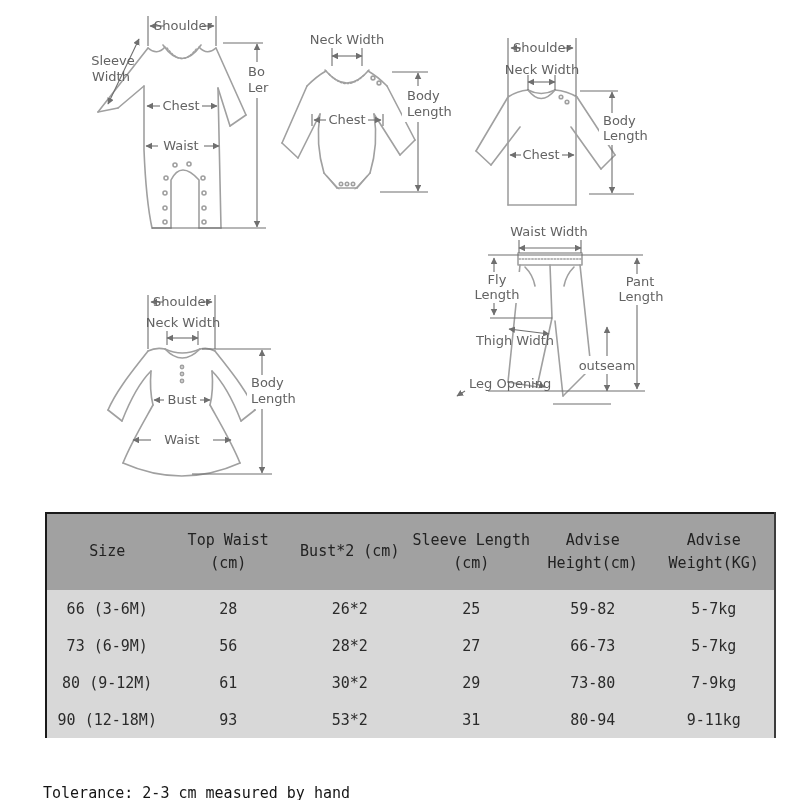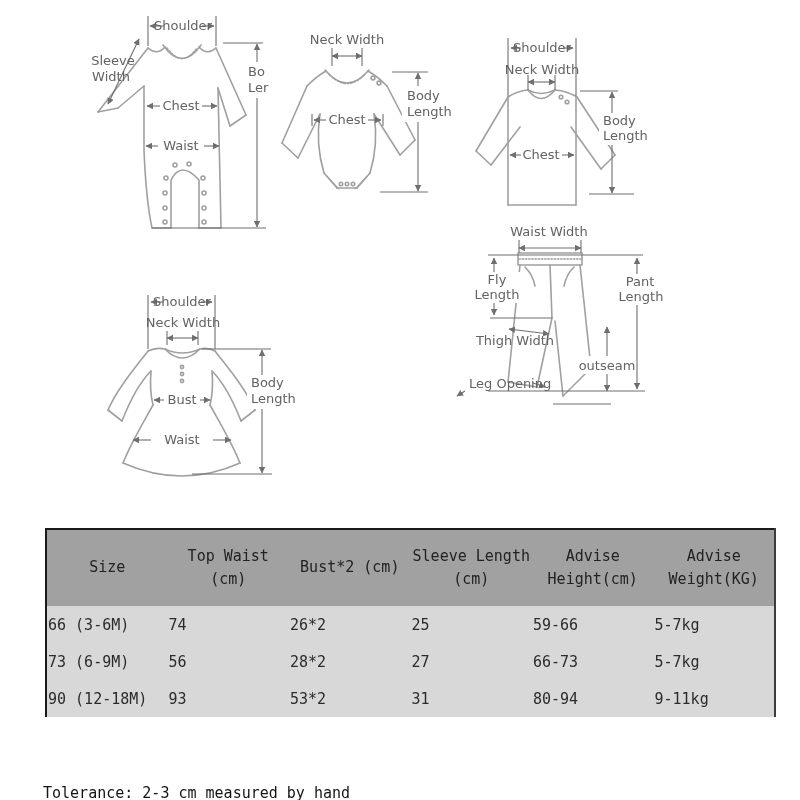--- a/index.html
+++ b/index.html
@@ -12,27 +12,27 @@
   .rib{stroke:#bdbdbd;stroke-width:7;stroke-dasharray:1.6 1.9;fill:none;}
   .ribband{stroke:#c8c8c8;stroke-width:10;stroke-dasharray:1.4 1.8;fill:none;}
   .dot{stroke:#a0a0a0;stroke-width:1.1;fill:#ffffff;}
   
   .dim line,.dim path{stroke:#6f6f6f;stroke-width:1.1;fill:none;}
   .tick{stroke:#8a8a8a;stroke-width:1;}
   
   .lbl text{fill:#636363;font-family:"DejaVu Sans",sans-serif;font-size:13px;}
   .wbg{fill:#ffffff;stroke:none;}
   
-  #size-table{position:absolute;left:45px;top:528px;width:731px;border-collapse:collapse;
+  #size-table{position:absolute;left:45px;top:512px;width:731px;border-collapse:collapse;
       table-layout:fixed;font-family:"DejaVu Sans Mono","Liberation Mono",monospace;
       font-size:15px;color:#2b2b2b;
       border-top:2px solid #1a1a1a;border-left:2px solid #1a1a1a;border-right:2px solid #3c3c3c;}
   #size-table th{background:#a1a1a1;height:74px;font-weight:normal;text-align:center;
       vertical-align:middle;white-space:pre-line;line-height:1.55;color:#222;}
-  #size-table td{background:#d8d8d8;height:35px;text-align:left;vertical-align:middle;}
+  #size-table td{background:#d8d8d8;height:35px;text-align:center;vertical-align:middle;}
   
   #notes{position:absolute;left:43px;top:736px;font-family:"DejaVu Sans Mono","Liberation Mono",monospace;
       font-size:15px;line-height:23px;color:#141414;white-space:pre;}
 </style>
 </head>
 <body>
 
 <div id="canvas">
 
   <svg style="left:80px;top:0px" width="220" height="245" viewBox="0 0 220 245">
@@ -305,35 +305,43 @@
 (cm)</th>
         <th>Advise
 Height(cm)</th>
         <th>Advise
 Weight(KG)</th>
       </tr>
     </thead>
     <tbody>
       <tr>
         <td>66 (3-6M)</td>
-        <td>74</td>
+        <td>28</td>
         <td>26*2</td>
         <td>25</td>
-        <td>59-66</td>
+        <td>59-82</td>
         <td>5-7kg</td>
       </tr>
       <tr>
         <td>73 (6-9M)</td>
         <td>56</td>
         <td>28*2</td>
         <td>27</td>
         <td>66-73</td>
         <td>5-7kg</td>
       </tr>
       <tr>
+        <td>80 (9-12M)</td>
+        <td>61</td>
+        <td>30*2</td>
+        <td>29</td>
+        <td>73-80</td>
+        <td>7-9kg</td>
+      </tr>
+      <tr>
         <td>90 (12-18M)</td>
         <td>93</td>
         <td>53*2</td>
         <td>31</td>
         <td>80-94</td>
         <td>9-11kg</td>
       </tr>
     </tbody>
   </table>
 

